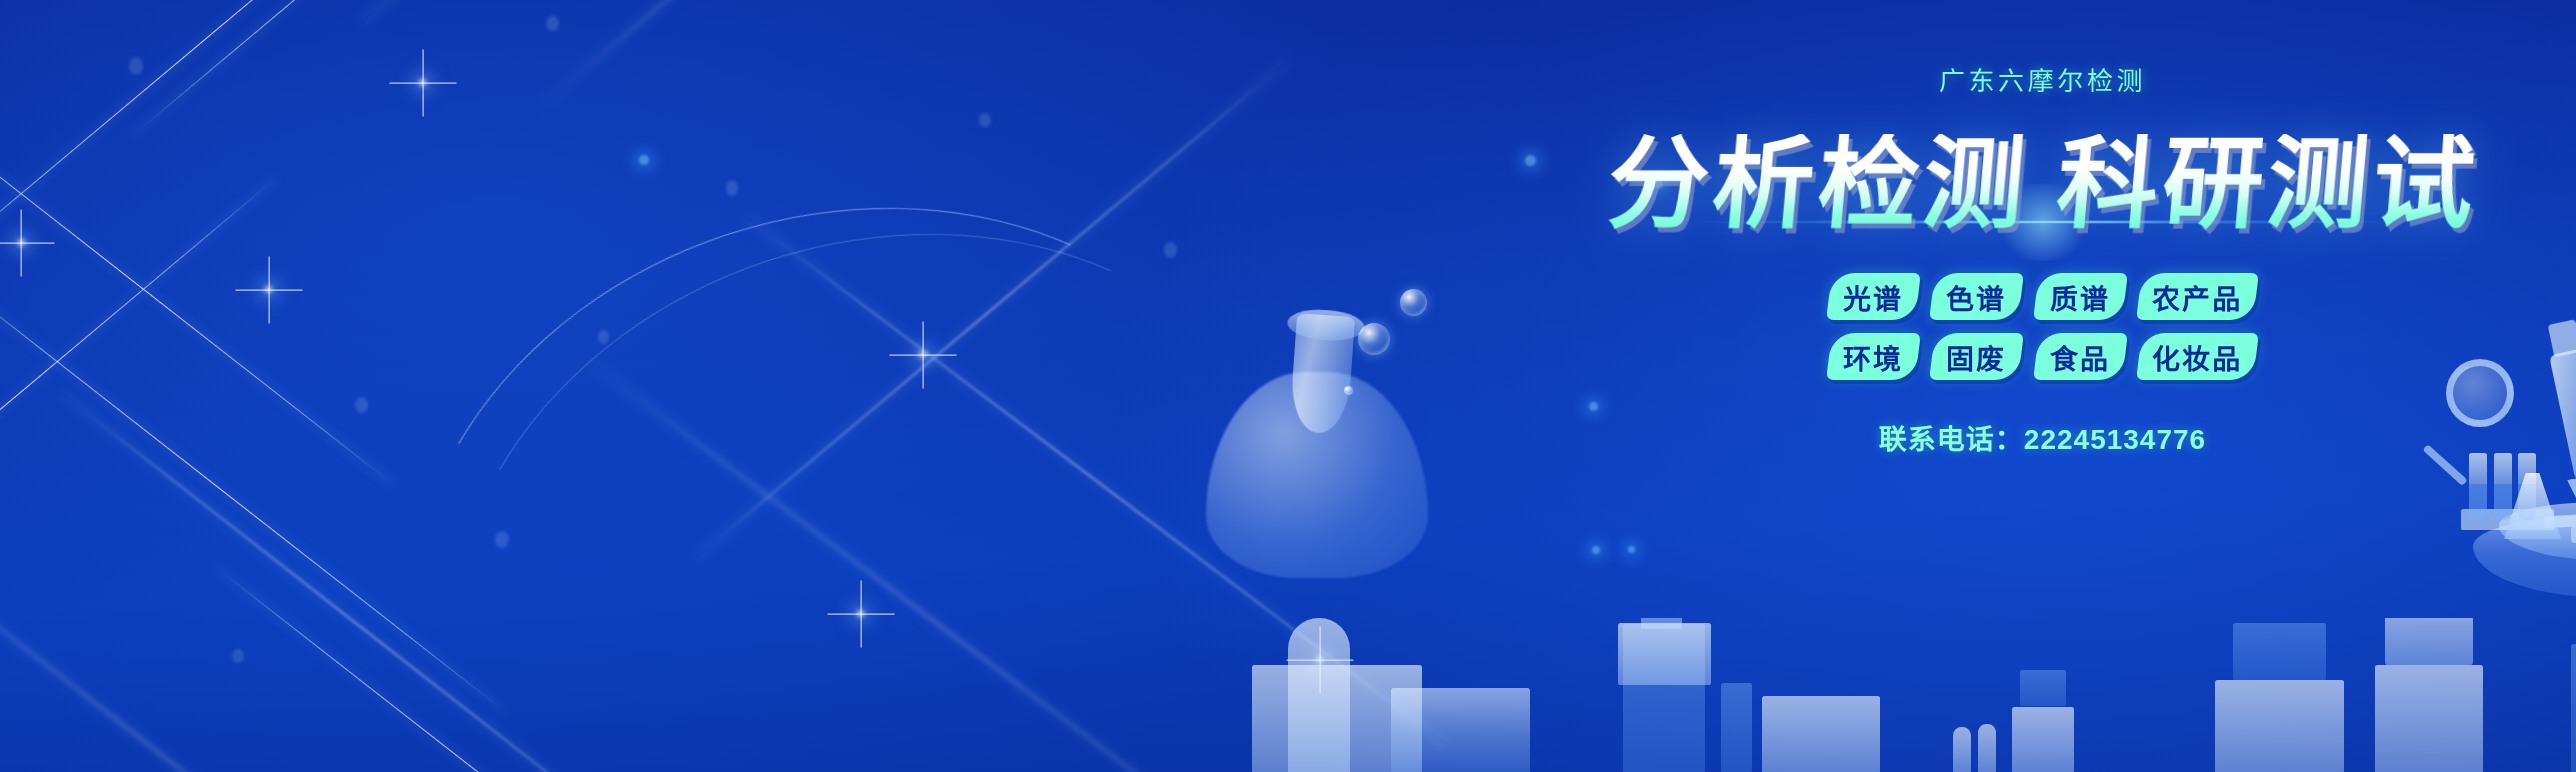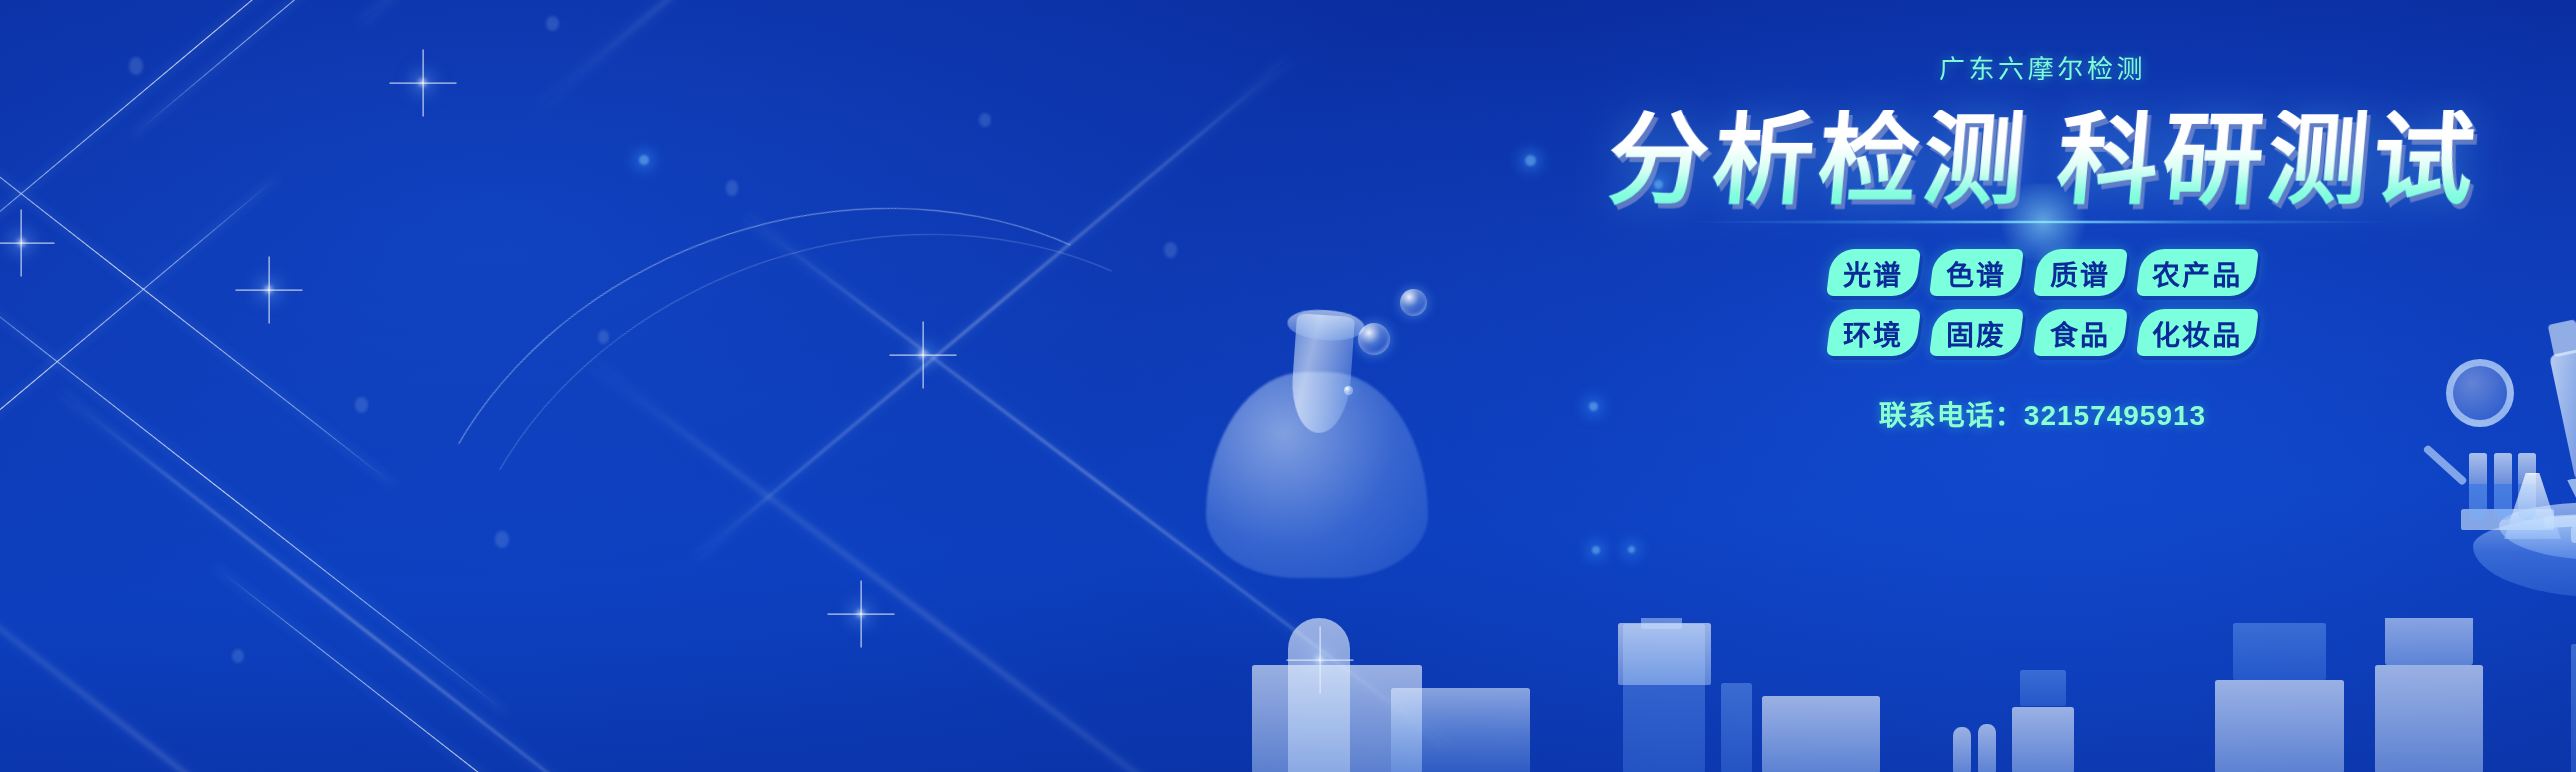--- a/index.html
+++ b/index.html
@@ -159,21 +159,21 @@
   .content{
     position:absolute;left:0;right:0;top:0;bottom:0;
     display:flex;flex-direction:column;align-items:center;
     padding-top:56px;
   }
 
   .brand{
     font-size:26px;letter-spacing:3.6px;font-weight:500;
     color:#7dfbd6;
     text-shadow:0 0 11.3px rgba(80,255,210,.45);
-    margin:0;line-height:1;
+    margin:12px;line-height:1;
   }
 
   .headline{
     margin:28px 0 0 0;
     font-size:101px;line-height:1;font-weight:900;
     letter-spacing:4.1px;
     font-family:"DejaVu Sans","Liberation Sans",sans-serif;
     position:relative;
     white-space:nowrap;
     background:linear-gradient(180deg,#ffffff 0%,#ffffff 34%,#d9fff4 58%,#88fde0 82%,#6ffbd8 100%);
@@ -351,17 +351,17 @@
         <div class="tag">
           <span>食品</span>
         </div>
         <div class="tag wide">
           <span>化妆品</span>
         </div>
       </div>
 
     </div>
 
-    <div class="phone">联系电话：32157495913</div>
+    <div class="phone">联系电话：22245134776</div>
 
   </div>
 </div>
 
 
 </body></html>

